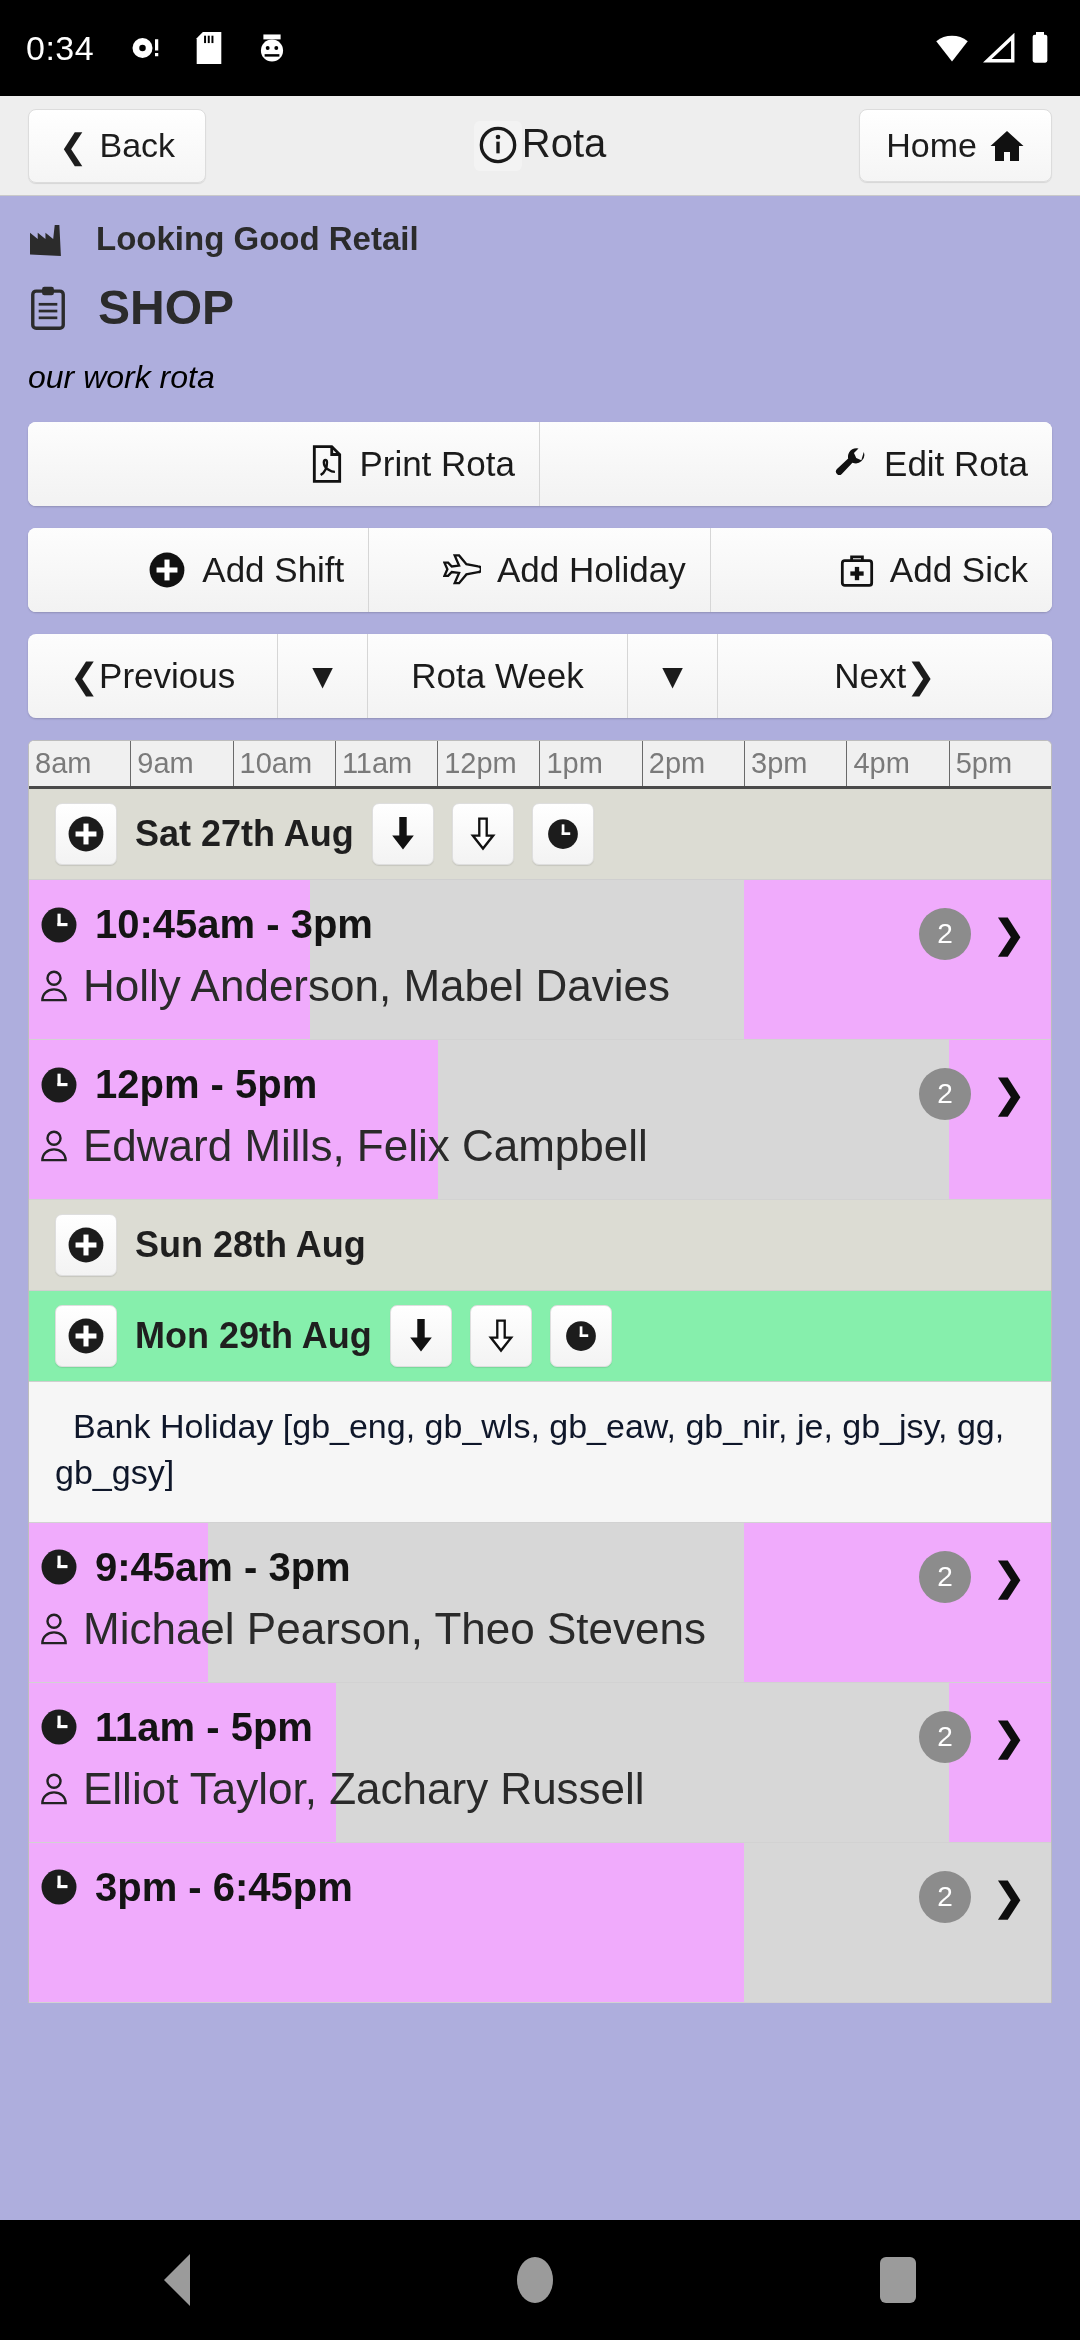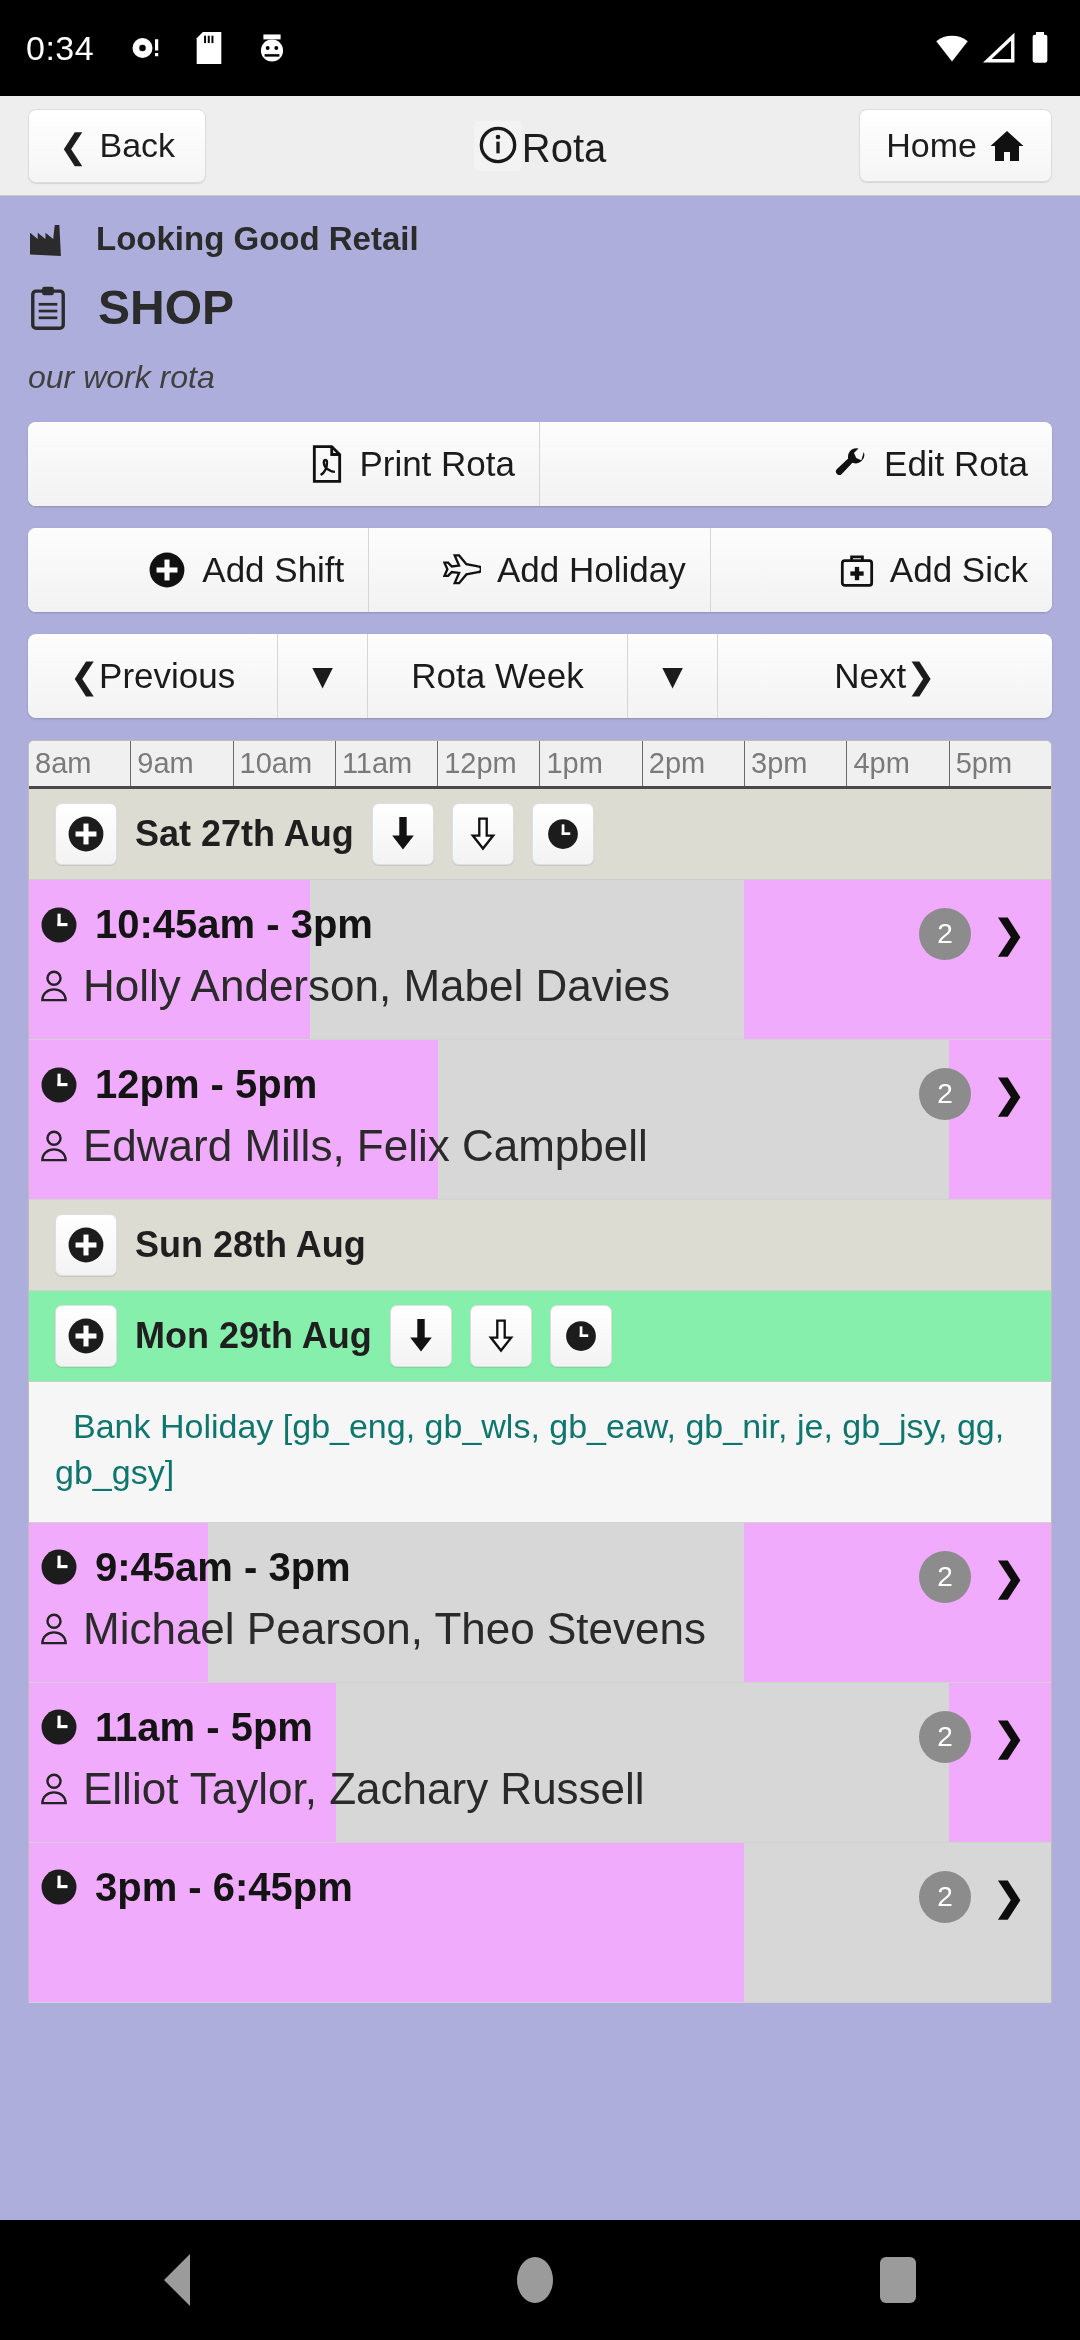--- a/index.html
+++ b/index.html
@@ -32,39 +32,39 @@
     border: 1px solid #dcdcdc; border-radius: 8px;
     box-shadow: 0 1px 1px rgba(0,0,0,.10);
     display: flex; align-items: center; justify-content: center;
     gap: 12px; color: #1d1d1d;
   }
   .btn-back { padding: 16px 30px; font-size: 34px; }
   .btn-home { padding: 16px 26px; font-size: 34px; position: absolute; right: 28px; }
   .appbar-title {
     position: absolute; left: 0; right: 0; text-align: center;
     font-size: 40px; color: #1d1d1d; pointer-events: none;
-    display: flex; align-items: flex-end; justify-content: center; gap: 0;
+    display: flex; align-items: flex-start; justify-content: center; gap: 0;
   }
   .info-chip {
     background: #f3f3f3; border-radius: 6px; padding: 4px 4px 6px;
     display: inline-flex; align-items: center; justify-content: center;
   }
 
   
   .page {
     background: #aeaedd; padding: 24px 28px 0;
     height: 2340px;
   }
   .org, .dept {
     display: flex; align-items: center; gap: 30px;
     color: #2b2b2b;
   }
   .org { font-size: 33px; font-weight: bold; margin-bottom: 22px; }
   .dept { font-size: 48px; font-weight: bold; margin-bottom: 24px; }
-  .subtitle { font-style: italic; font-size: 32px; color: #404040; margin-bottom: 26px; }
+  .subtitle { font-style: italic; font-size: 32px; color: #000000; margin-bottom: 26px; }
 
   
   .bgroup {
     display: flex; width: 100%;
     border-radius: 8px; overflow: hidden;
     box-shadow: 0 1px 2px rgba(0,0,0,.18);
     margin-bottom: 22px; background: #fff;
   }
   .bgroup > .seg {
     background: linear-gradient(#fdfdfd,#f2f2f2);
@@ -150,21 +150,21 @@
   }
   .badge {
     width: 52px; height: 52px; border-radius: 50%;
     background: #8c8c8c; color: #fff; font-size: 28px;
     display: flex; align-items: center; justify-content: center;
   }
   .chev { font-size: 38px; color: #0d0d0d; font-weight: bold; }
 
   .holiday {
     background: #f6f6f6; border-bottom: 1px solid #d2d2d2;
-    padding: 22px 26px 26px; color: #0f766e;
+    padding: 22px 26px 26px; color: #0f172a;
     font-size: 34px; line-height: 1.35;
   }
   .holiday .indent { padding-left: 18px; }
 
   
   .navbar {
     position: absolute; left: 0; bottom: 0; width: 1080px; height: 120px;
     background: #000; display: flex; align-items: center; justify-content: space-around;
   }
   .nav-back { width: 0; height: 0; border-top: 26px solid transparent;

